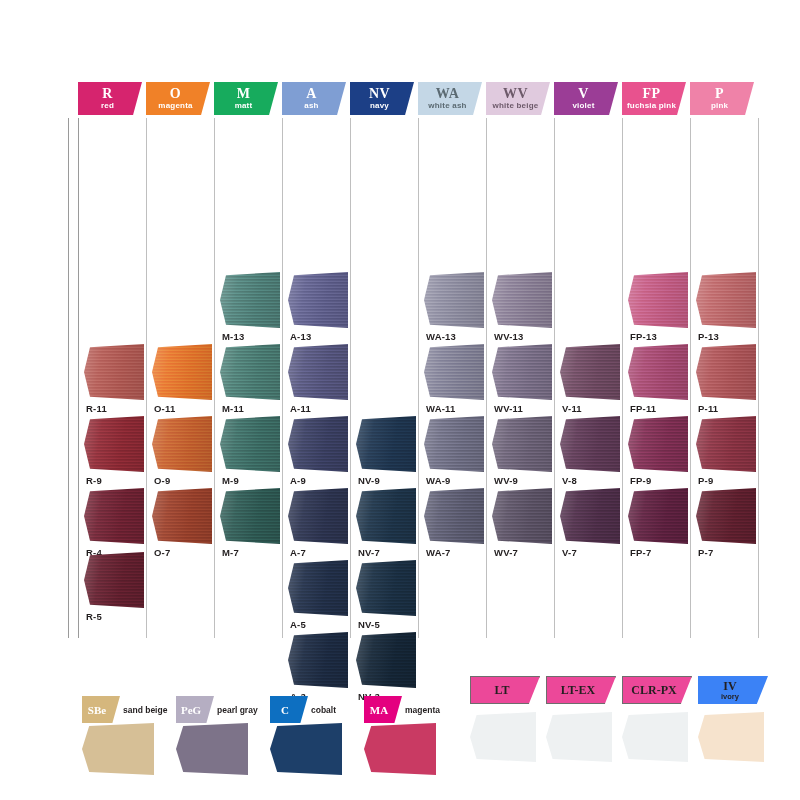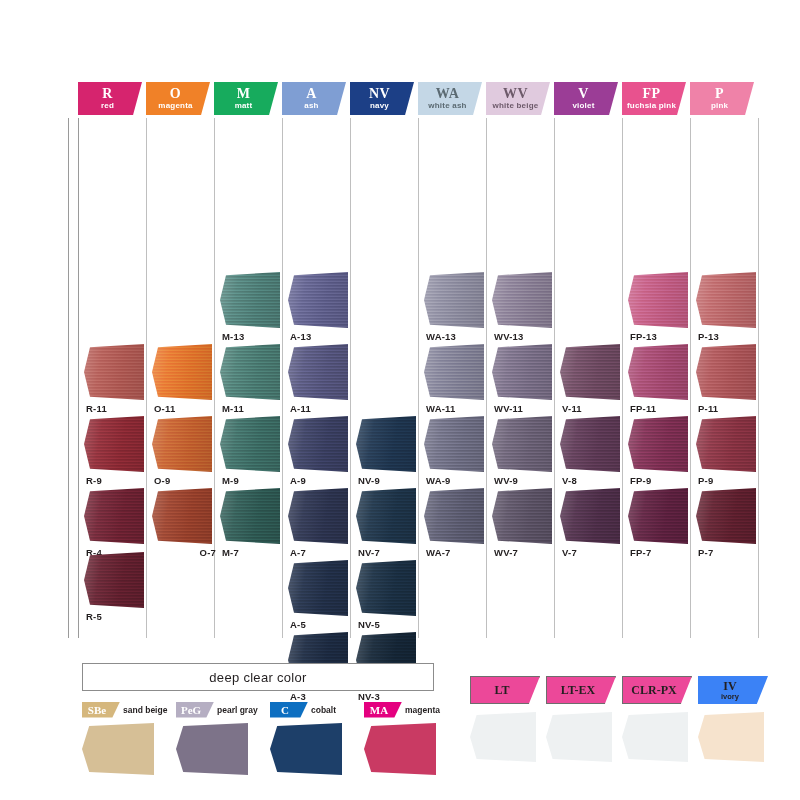--- a/index.html
+++ b/index.html
@@ -87,21 +87,21 @@
   
   .dcc-title-bar{
     position:absolute;left:82px;top:663px;width:352px;height:28px;
     border:1px solid #8c8c8c;background:#fff;box-sizing:border-box;
     display:flex;align-items:center;justify-content:center;
   }
   .dcc-title-bar span{font-size:13px;letter-spacing:.3px;}
   .dcc-item{position:absolute;top:702px;width:92px;}
   .dcc-head{display:flex;align-items:center;height:15px;}
   .dcc-tag{
-    height:16px;min-width:38px;box-sizing:border-box;
+    height:27px;min-width:38px;box-sizing:border-box;
     -webkit-clip-path:polygon(0 0,100% 0,80% 100%,0 100%);
     clip-path:polygon(0 0,100% 0,80% 100%,0 100%);
     display:flex;align-items:center;justify-content:center;
     padding:0 8px 0 3px;
   }
   .dcc-tag b{font-family:"Liberation Serif",serif;font-size:11px;font-weight:bold;margin-left:-3px;}
   .dcc-name{font-size:8.5px;font-weight:bold;margin-left:3px;color:#231f20;white-space:nowrap;}
   .dcc-swatch{
     margin-top:6px;width:72px;height:52px;
     -webkit-clip-path:polygon(10% 6%,100% 0%,100% 100%,10% 94%,0% 50%);
@@ -231,21 +231,21 @@
         </div>
         <div class="swatch-code">O-11</div>
       </div>
       <div class="swatch-cell" style="left: 152px; top: 416px;">
         <div class="swatch" style="background: rgb(201, 98, 47);">
           <div class="strands"></div>
           <div class="sheen"></div>
         </div>
         <div class="swatch-code">O-9</div>
       </div>
-      <div class="swatch-cell" style="left: 152px; top: 488px; text-align: right;">
+      <div class="swatch-cell" style="left: 152px; top: 488px;">
         <div class="swatch" style="background: rgb(155, 65, 44);">
           <div class="strands"></div>
           <div class="sheen"></div>
         </div>
         <div class="swatch-code">O-7</div>
       </div>
       <div class="swatch-cell" style="left: 220px; top: 272px;">
         <div class="swatch" style="background: rgb(80, 129, 122);">
           <div class="strands"></div>
           <div class="sheen"></div>
@@ -471,23 +471,20 @@
       </div>
       <div class="swatch-cell" style="left: 696px; top: 488px;">
         <div class="swatch" style="background: rgb(96, 32, 47);">
           <div class="strands"></div>
           <div class="sheen"></div>
         </div>
         <div class="swatch-code">P-7</div>
       </div>
     </div>
 
-  <div class="dcc-title-bar">
-    <span>deep clear color</span>
-  </div>
   <div id="dcc-items">
       <div class="dcc-item" style="left: 82px;">
         <div class="dcc-head">
           <div class="dcc-tag" style="background: rgb(213, 183, 125); color: rgb(255, 255, 255);">
             <b>SBe</b>
           </div>
           <div class="dcc-name">sand beige</div>
         </div>
         <div class="dcc-swatch" style="background: rgb(214, 191, 150);">
           <div class="strands"></div>

